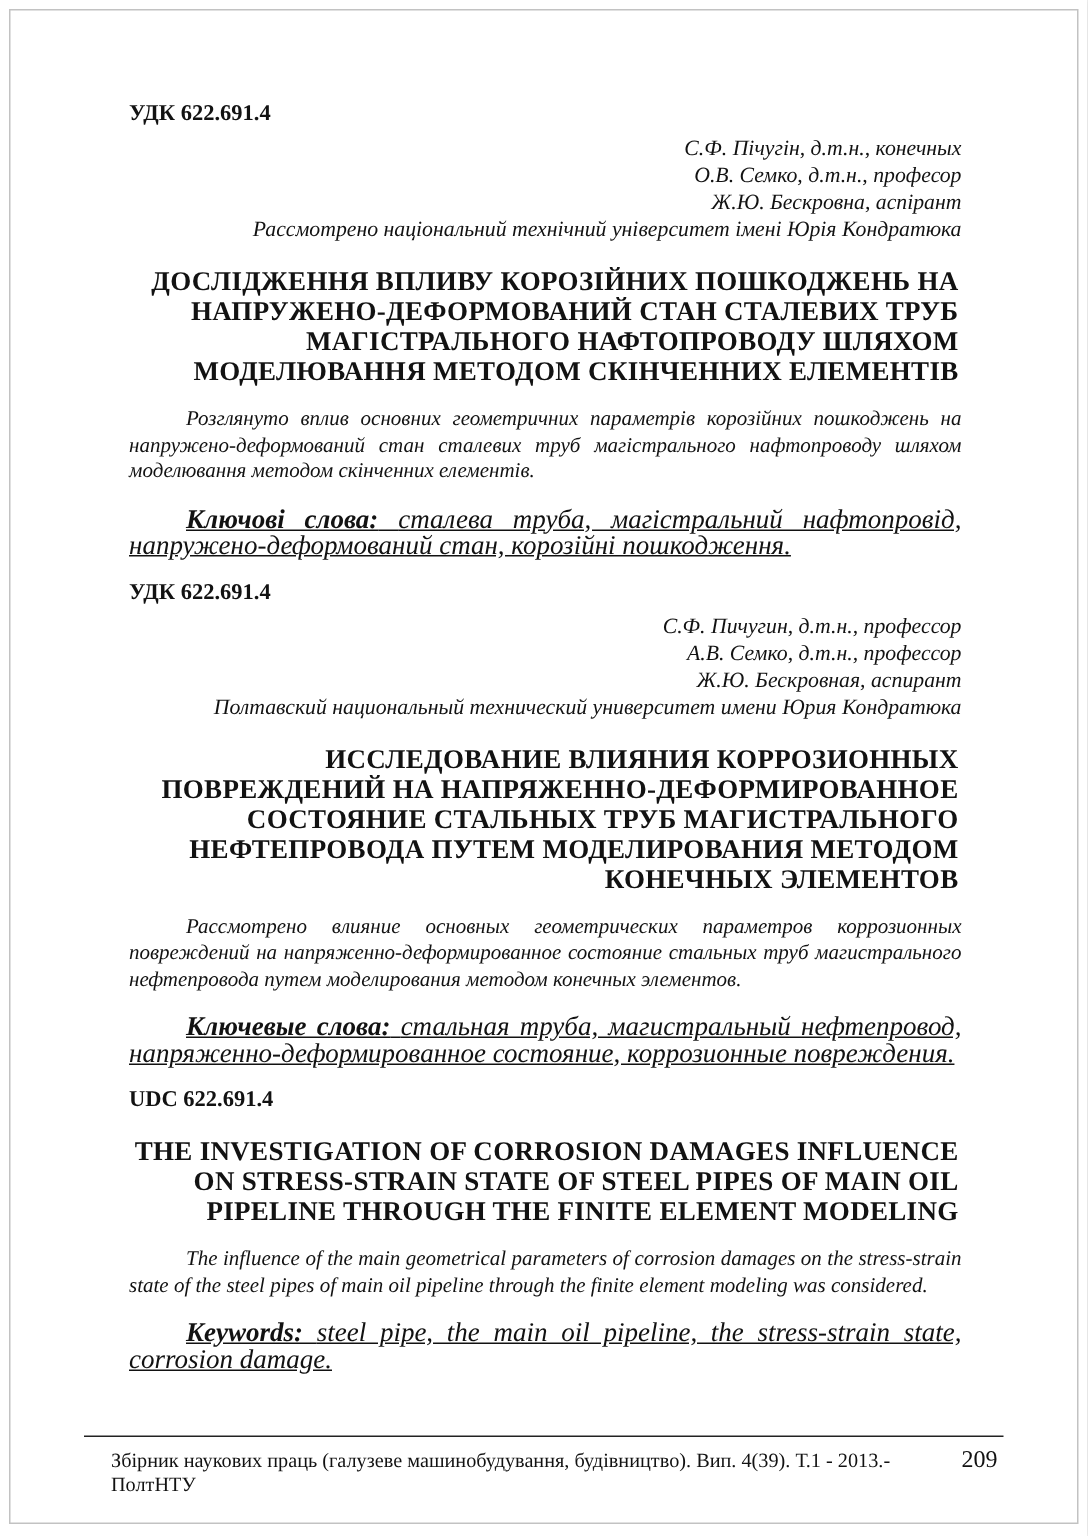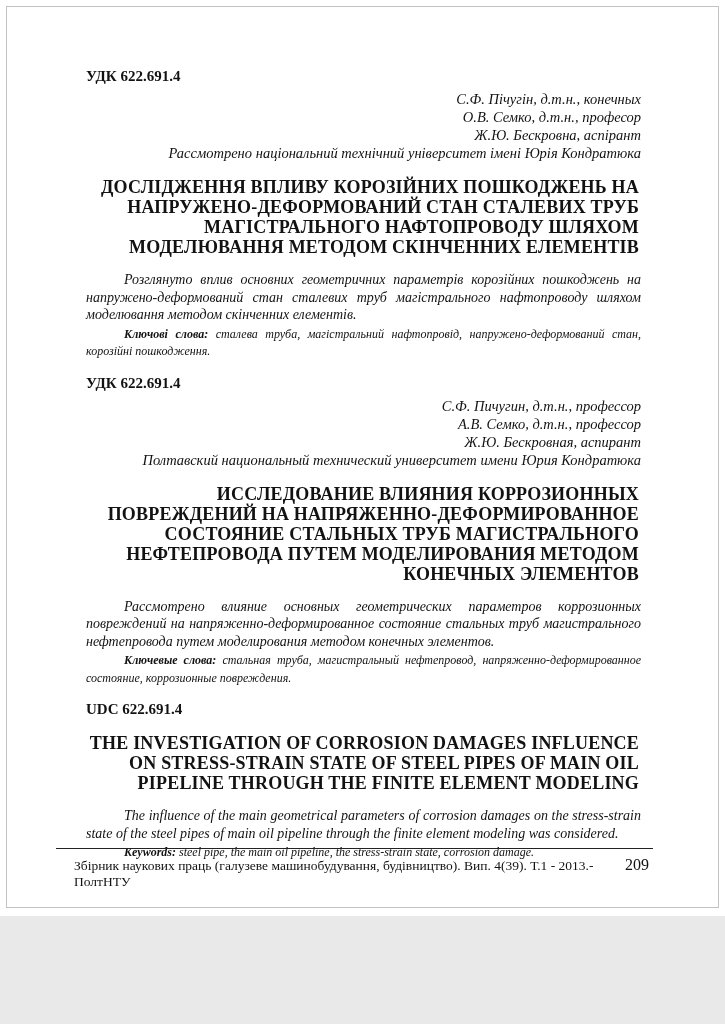--- a/index.html
+++ b/index.html
@@ -2,21 +2,21 @@
 <html><head>
 <meta charset="utf-8">
 <style>
   * { margin: 0; padding: 0; box-sizing: border-box; }
   html, body { background: #e9e9e9; }
   body { display: flex; justify-content: center; }
 
   .page {
     position: relative;
     width: 725px;
-    height: 916px;
+    height: 1024px;
     background: #ffffff;
     font-family: "Liberation Serif", "DejaVu Serif", serif;
     color: #121212;
     padding: 68px 84px 0 86px;
     overflow: hidden;
     box-shadow: 0 0 4px rgba(0,0,0,.25);
   }
   .scan-border {
     position: absolute;
     left: 6px; top: 6px; right: 6px; bottom: 8px;
@@ -51,32 +51,33 @@
   .abstract {
     font-style: italic;
     font-size: 14px;
     line-height: 17.5px;
     text-align: justify;
     text-indent: 38px;
   }
 
   .keywords {
     font-style: italic;
-    font-size: 12px;
+    font-size: 18px;
     line-height: 17.5px;
     text-align: justify;
     text-indent: 38px;
-    margin-top: 2px;
+    margin-top: 14px;
+    text-decoration: underline;
   }
   .kw-label { font-weight: bold; }
 
   .footer {
     position: absolute;
     left: 56px;
-    right: 72px;
+    right: 56px;
     bottom: 26px;
     border-top: 1.5px solid #222;
     padding-top: 7px;
     display: flex;
     align-items: baseline;
     justify-content: space-between;
     font-size: 13.5px;
   }
   .footer .journal { padding-left: 18px; }
   .footer .pageno { font-weight: normal; font-size: 16px; padding-right: 4px; }

